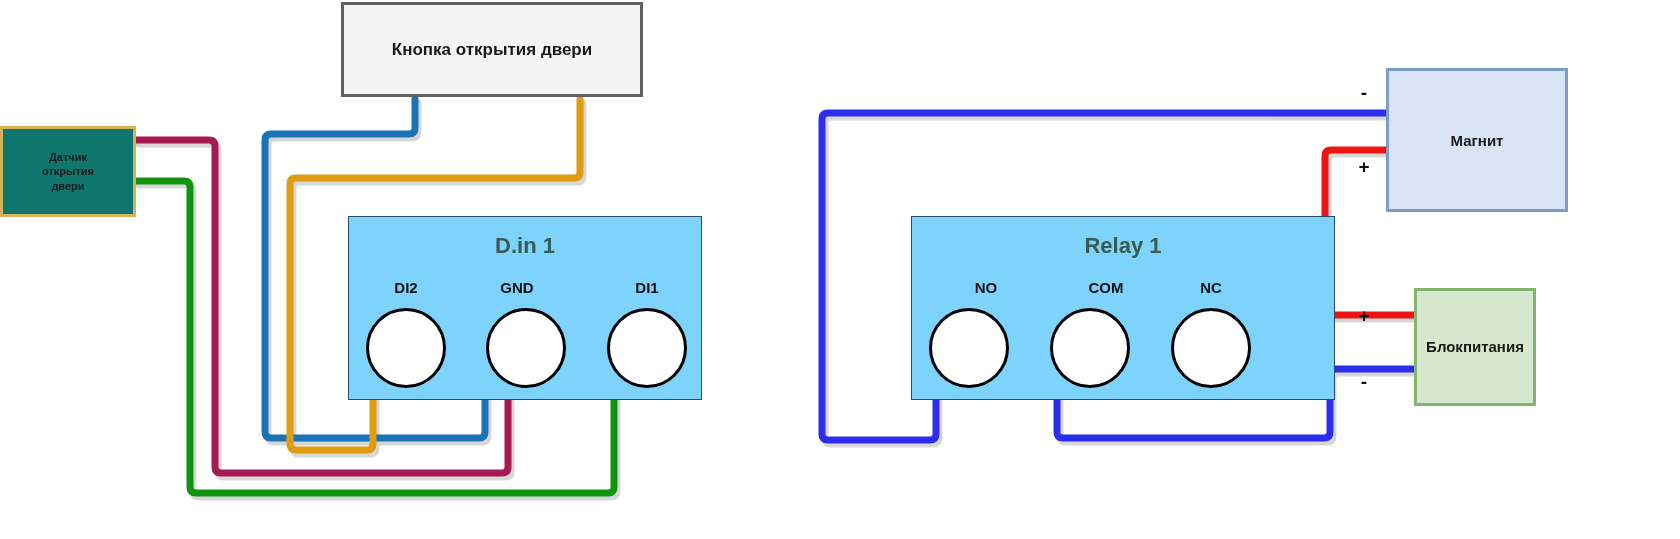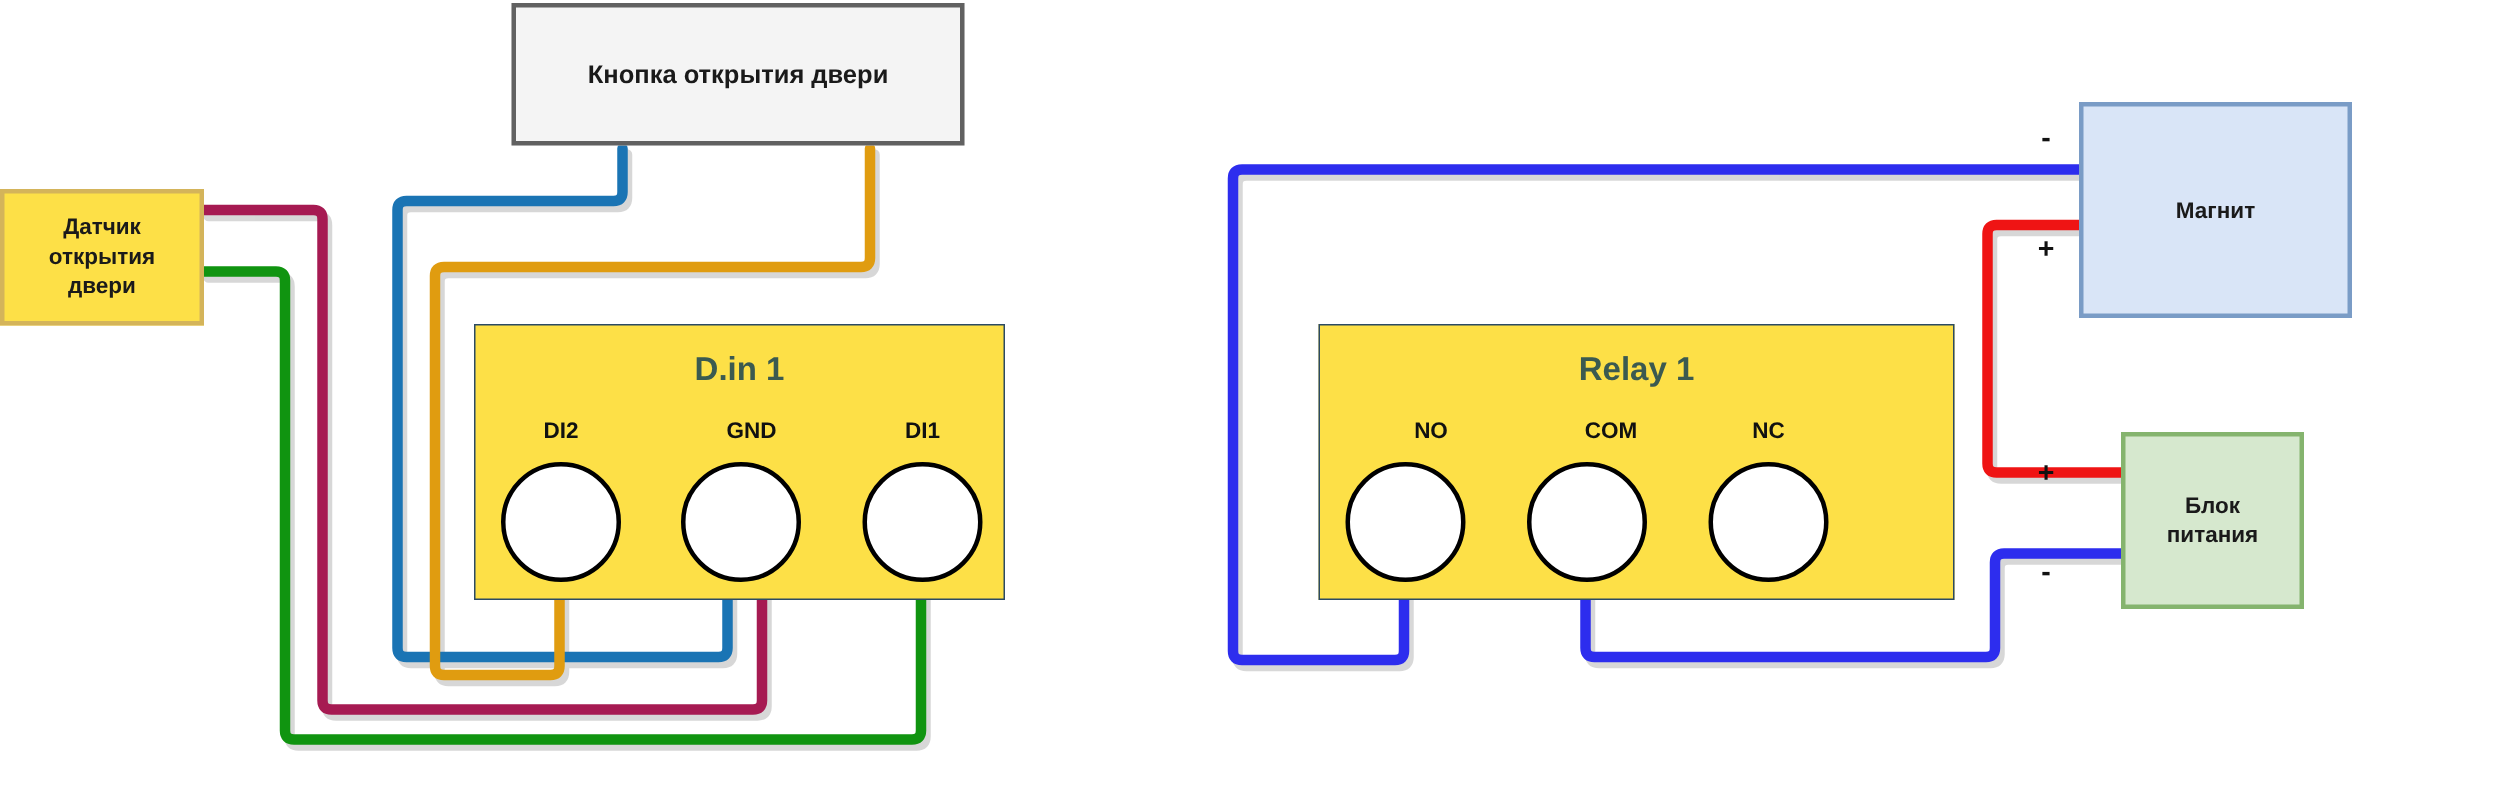--- a/index.html
+++ b/index.html
@@ -1,24 +1,24 @@
 <!DOCTYPE html>
 <html><head>
 <meta charset="utf-8">
 <style>
   html,body{margin:0;padding:0;background:#ffffff;}
   body{width:1680px;height:539px;overflow:hidden;font-family:"Liberation Sans",sans-serif;}
   #stage{position:relative;width:1680px;height:539px;}
   svg#wires{position:absolute;left:0;top:0;width:1680px;height:539px;}
   .box{position:absolute;box-sizing:border-box;display:flex;align-items:center;justify-content:center;text-align:center;font-weight:bold;color:#1a1a1a;}
   .box-button{background:#f4f4f4;border:3px solid #616161;font-size:17px;}
-  .box-sensor{background:#fde047;border:3px solid #d4b45a;font-size:15px;line-height:1.3;}
+  .box-sensor{background:#0f766e;border:3px solid #d4b45a;font-size:11px;line-height:1.3;}
   .box-magnet{background:#d9e5f7;border:3px solid #7a9cc6;font-size:15px;}
   .box-psu{background:#d6e8ce;border:3px solid #85b46e;font-size:15px;line-height:1.3;}
-  .module{position:absolute;box-sizing:border-box;background:#fde047;border:1px solid #2b4a63;}
+  .module{position:absolute;box-sizing:border-box;background:#7dd3fc;border:1px solid #2b4a63;margin-left:32px;}
   .module-title{position:absolute;left:0;right:0;top:16px;text-align:center;font-size:22px;font-weight:bold;color:#3b5a50;}
   .term-label{position:absolute;font-size:15px;font-weight:bold;color:#111;text-align:center;transform:translateX(-50%);}
   .term-circle{position:absolute;width:74px;height:74px;border-radius:50%;background:#ffffff;border:3px solid #000;transform:translate(-50%,-50%);}
   .sign{position:absolute;font-size:19px;font-weight:bold;color:#111;transform:translate(-50%,-50%);}
 </style>
 </head>
 <body>
 
 <div id="stage">
 
@@ -58,29 +58,29 @@
   <div class="box box-sensor" style="left:0px;top:126px;width:136px;height:91px;flex-direction:column;">
     <span>Датчик</span>
     <span>открытия</span>
     <span>двери</span>
   </div>
 
   <div class="box box-magnet" style="left:1386px;top:68px;width:182px;height:144px;">
     <span>Магнит</span>
   </div>
 
-  <div class="box box-psu" style="left:1414px;top:288px;width:122px;height:118px;flex-direction:column;">
+  <div class="box box-psu" style="left:1414px;top:288px;width:122px;height:118px;flex-direction:row;">
     <span>Блок</span>
     <span>питания</span>
   </div>
 
   <div class="module" style="left:316px;top:216px;width:354px;height:184px;">
     <div class="module-title">D.in 1</div>
     <div class="term-label" style="left:57px;top:62px;">DI2</div>
-    <div class="term-label" style="left:184px;top:62px;">GND</div>
+    <div class="term-label" style="left:168px;top:62px;">GND</div>
     <div class="term-label" style="left:298px;top:62px;">DI1</div>
     <div class="term-circle" style="left:57px;top:131px;"></div>
     <div class="term-circle" style="left:177px;top:131px;"></div>
     <div class="term-circle" style="left:298px;top:131px;"></div>
   </div>
 
   <div class="module" style="left:879px;top:216px;width:424px;height:184px;">
     <div class="module-title">Relay 1</div>
     <div class="term-label" style="left:74px;top:62px;">NO</div>
     <div class="term-label" style="left:194px;top:62px;">COM</div>

